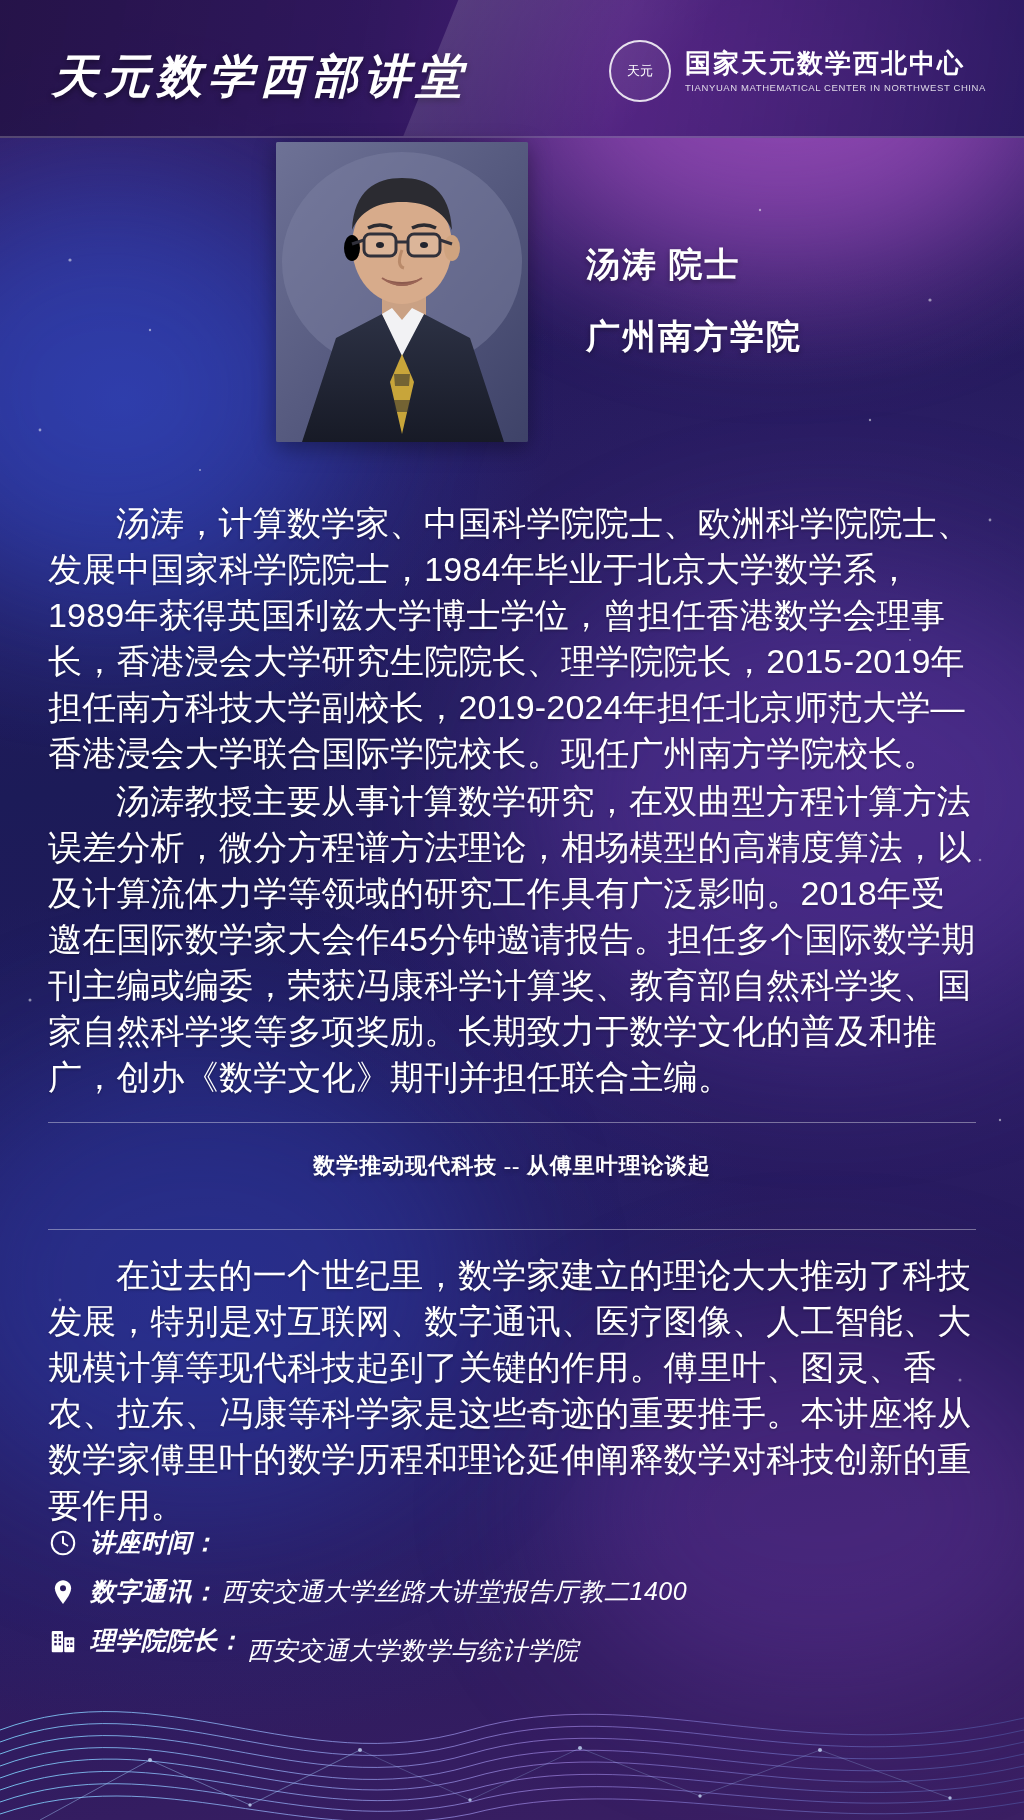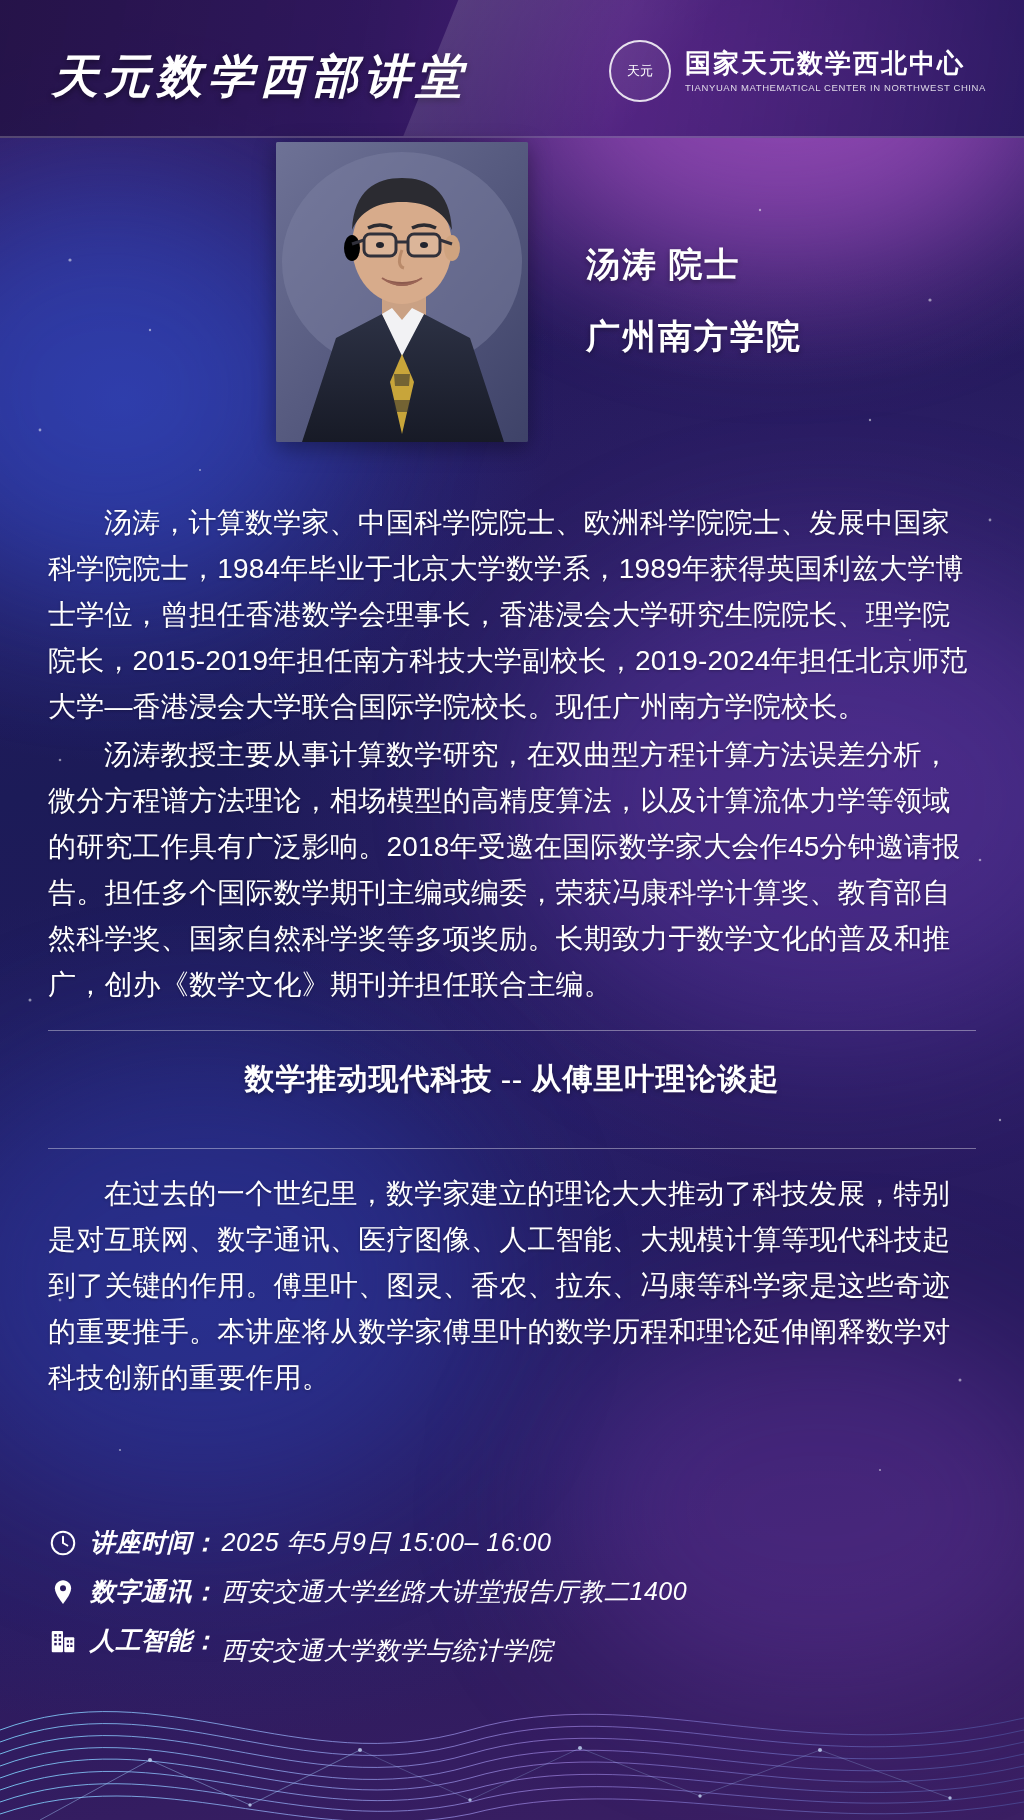--- a/index.html
+++ b/index.html
@@ -145,37 +145,37 @@
   }
 
   
   .content {
     position: absolute;
     left: 48px; top: 500px;
     width: 928px;
     color: #ffffff;
   }
   .para {
-    font-size: 28px;
+    font-size: 34px;
     line-height: 46px;
     text-indent: 2em;
     margin: 0 0 2px 0;
     letter-spacing: 0.2px;
     text-shadow: 0 1px 3px rgba(0,0,0,0.3);
   }
   .divider {
     height: 1px;
     background: rgba(255,255,255,0.38);
     margin: 22px 0 0 0;
   }
   .talk-title {
     text-align: center;
     font-family: "Liberation Serif", serif;
     font-weight: bold;
-    font-size: 30px;
+    font-size: 22px;
     letter-spacing: 1px;
     color: #ffffff;
     padding: 28px 0 26px 0;
     text-shadow: 0 2px 5px rgba(0,0,0,0.35);
   }
   .abstract {
     margin-top: 22px;
   }
 
   
@@ -342,21 +342,20 @@
   <div class="info">
 
     <div class="info-row">
       <div class="info-icon">
         <svg width="30" height="30" viewBox="0 0 24 24" fill="none" stroke="#ffffff" stroke-width="1.6">
           <circle cx="12" cy="12" r="9"></circle>
           <path d="M12 7 L12 12 L15.5 14" stroke-linecap="round"></path>
         </svg>
       </div>
       <div class="info-label">讲座时间：</div>
-      <div class="info-value">2025 年5月9日  15:00– 16:00</div>
     </div>
 
     <div class="info-row">
       <div class="info-icon">
         <svg width="30" height="30" viewBox="0 0 24 24" fill="#ffffff">
           <path d="M12 2.5c-3.6 0-6.5 2.9-6.5 6.5 0 4.9 6.5 12.5 6.5 12.5s6.5-7.6 6.5-12.5c0-3.6-2.9-6.5-6.5-6.5z"></path>
           <circle cx="12" cy="9" r="2.4" fill="#2a1a5e"></circle>
         </svg>
       </div>
       <div class="info-label">数字通讯：</div>
@@ -375,21 +374,21 @@
               <rect x="8.5" y="10" width="2" height="2"></rect>
             <rect x="5" y="13.5" width="2" height="2"></rect>
               <rect x="8.5" y="13.5" width="2" height="2"></rect>
             <rect x="15" y="11.5" width="1.8" height="1.8"></rect>
               <rect x="17.8" y="11.5" width="1.8" height="1.8"></rect>
             <rect x="15" y="15" width="1.8" height="1.8"></rect>
               <rect x="17.8" y="15" width="1.8" height="1.8"></rect>
           </g>
         </svg>
       </div>
-      <div class="info-label">人工智能：</div>
+      <div class="info-label">理学院院长：</div>
       <div class="info-value">
         <span class="line2">西安交通大学数学与统计学院</span>
       </div>
     </div>
 
   </div>
 
   <div class="wave">
     <svg width="1024" height="210" viewBox="0 0 1024 210" fill="none">
       <defs>

